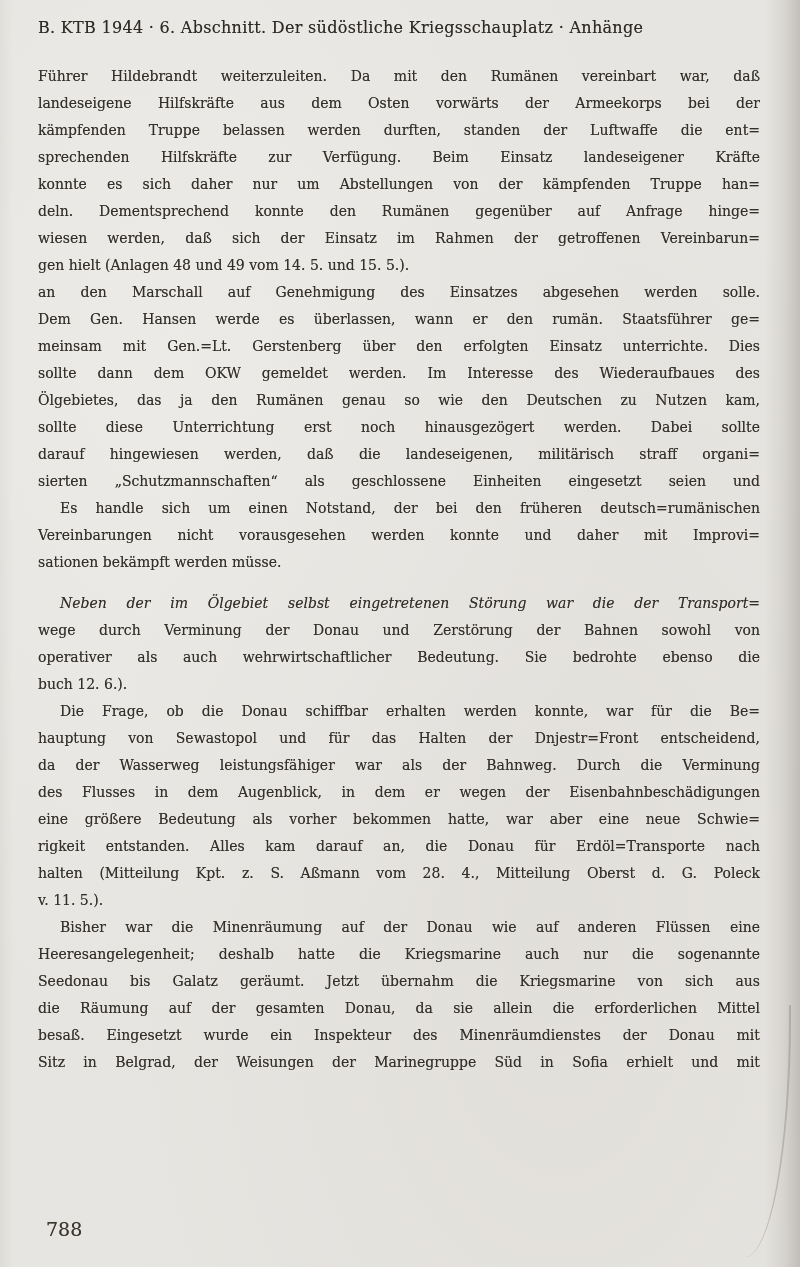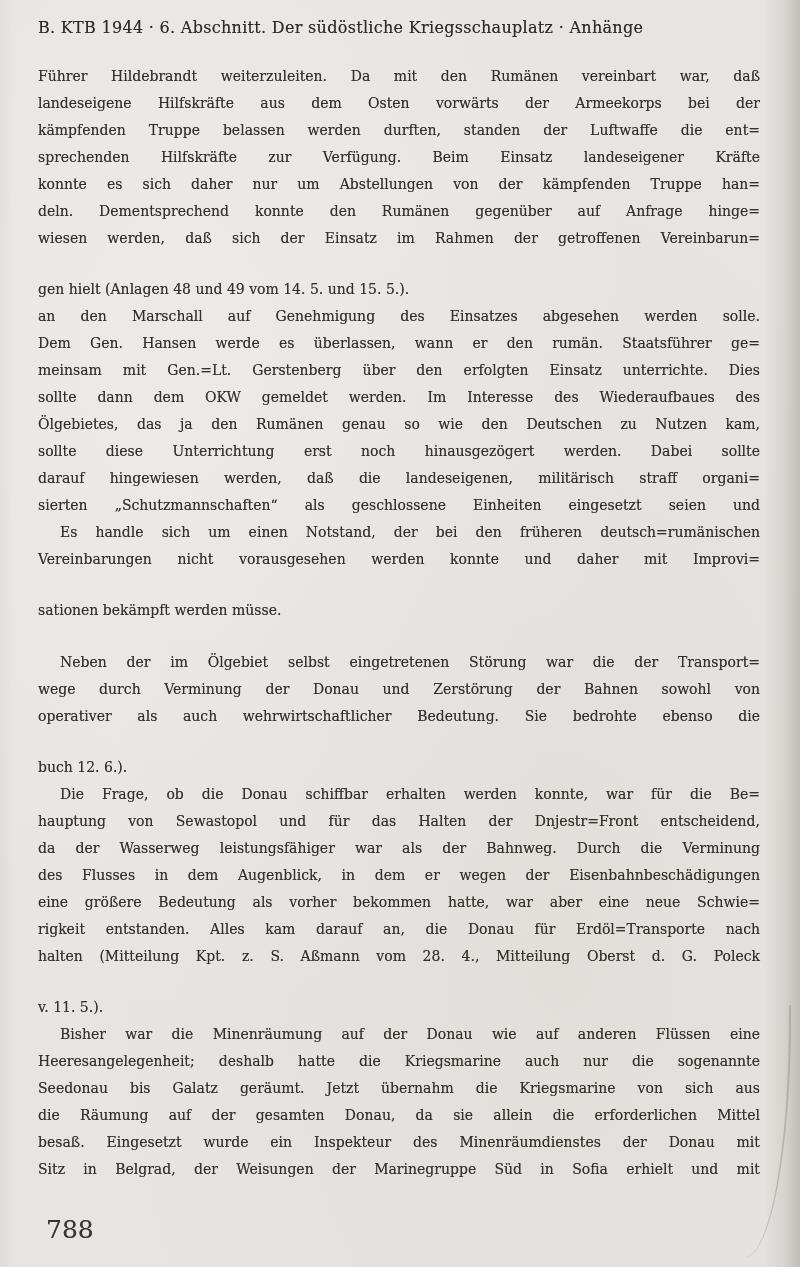--- a/index.html
+++ b/index.html
@@ -44,28 +44,27 @@
   .line {
     height:27px; line-height:27px; font-size:14px;
     text-align:justify;
     -moz-text-align-last:justify;
     text-align-last:justify;
     white-space:normal;
   }
   .line.left-last {
     -moz-text-align-last:left;
     text-align-last:left;
-    margin-top:24px;
   }
   .line.indent { text-indent:22px; }
-  .line.gap { margin-top:25px; }
+  .line.gap { margin-top:14px;font-style:italic; }
   .it { }
   .page-number {
     position:absolute; left:46px; top:1216px;
-    font-size:25px; line-height:27px; color:#3a362f;
+    font-size:19px; line-height:27px; color:#3a362f;
     text-shadow:0 0 0.3px rgba(46,43,38,0.5);
   }
 </style>
 </head>
 <body>
 
 <div class="paper-texture"></div>
 <div class="page-edge-shadow"></div>
 <div class="page-curl-line"></div>
 

